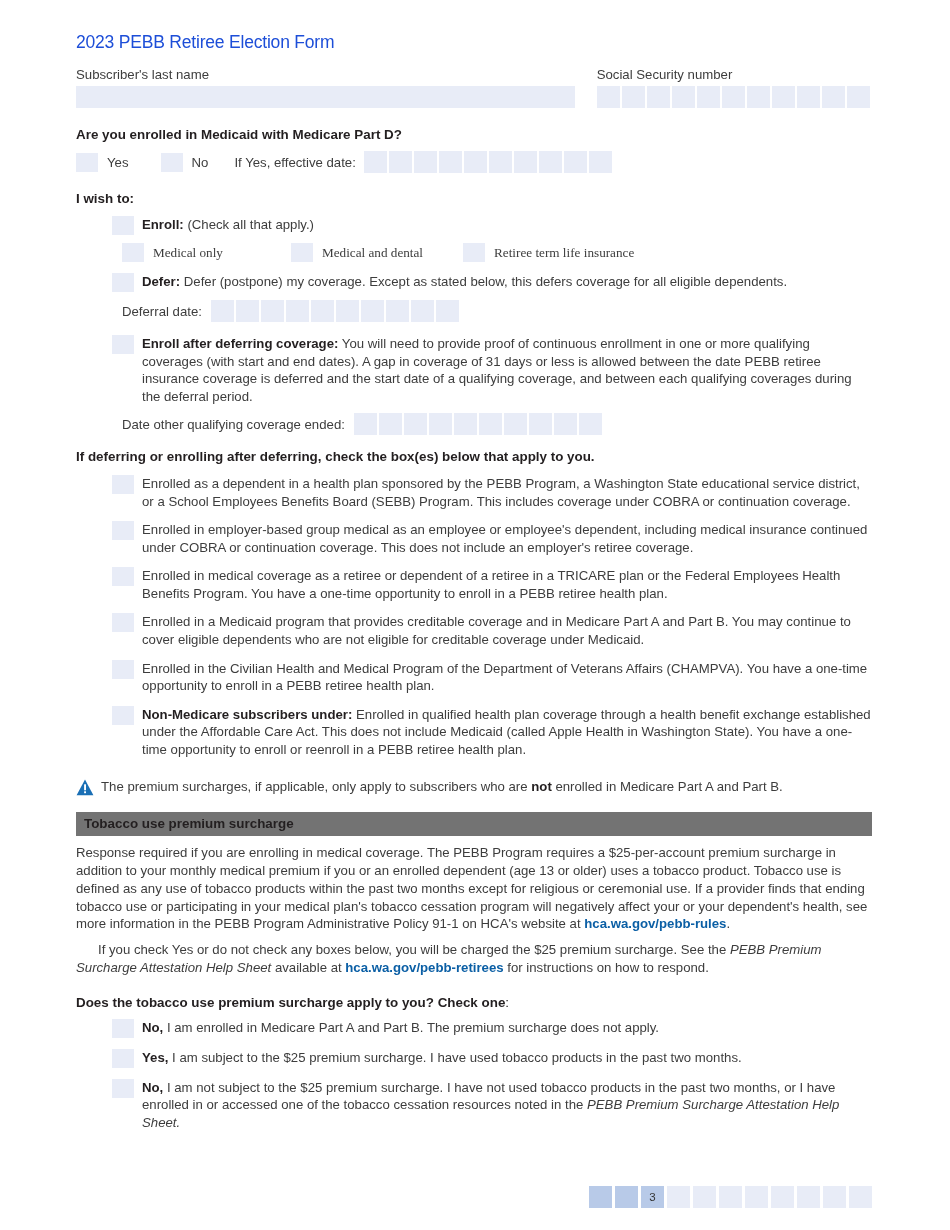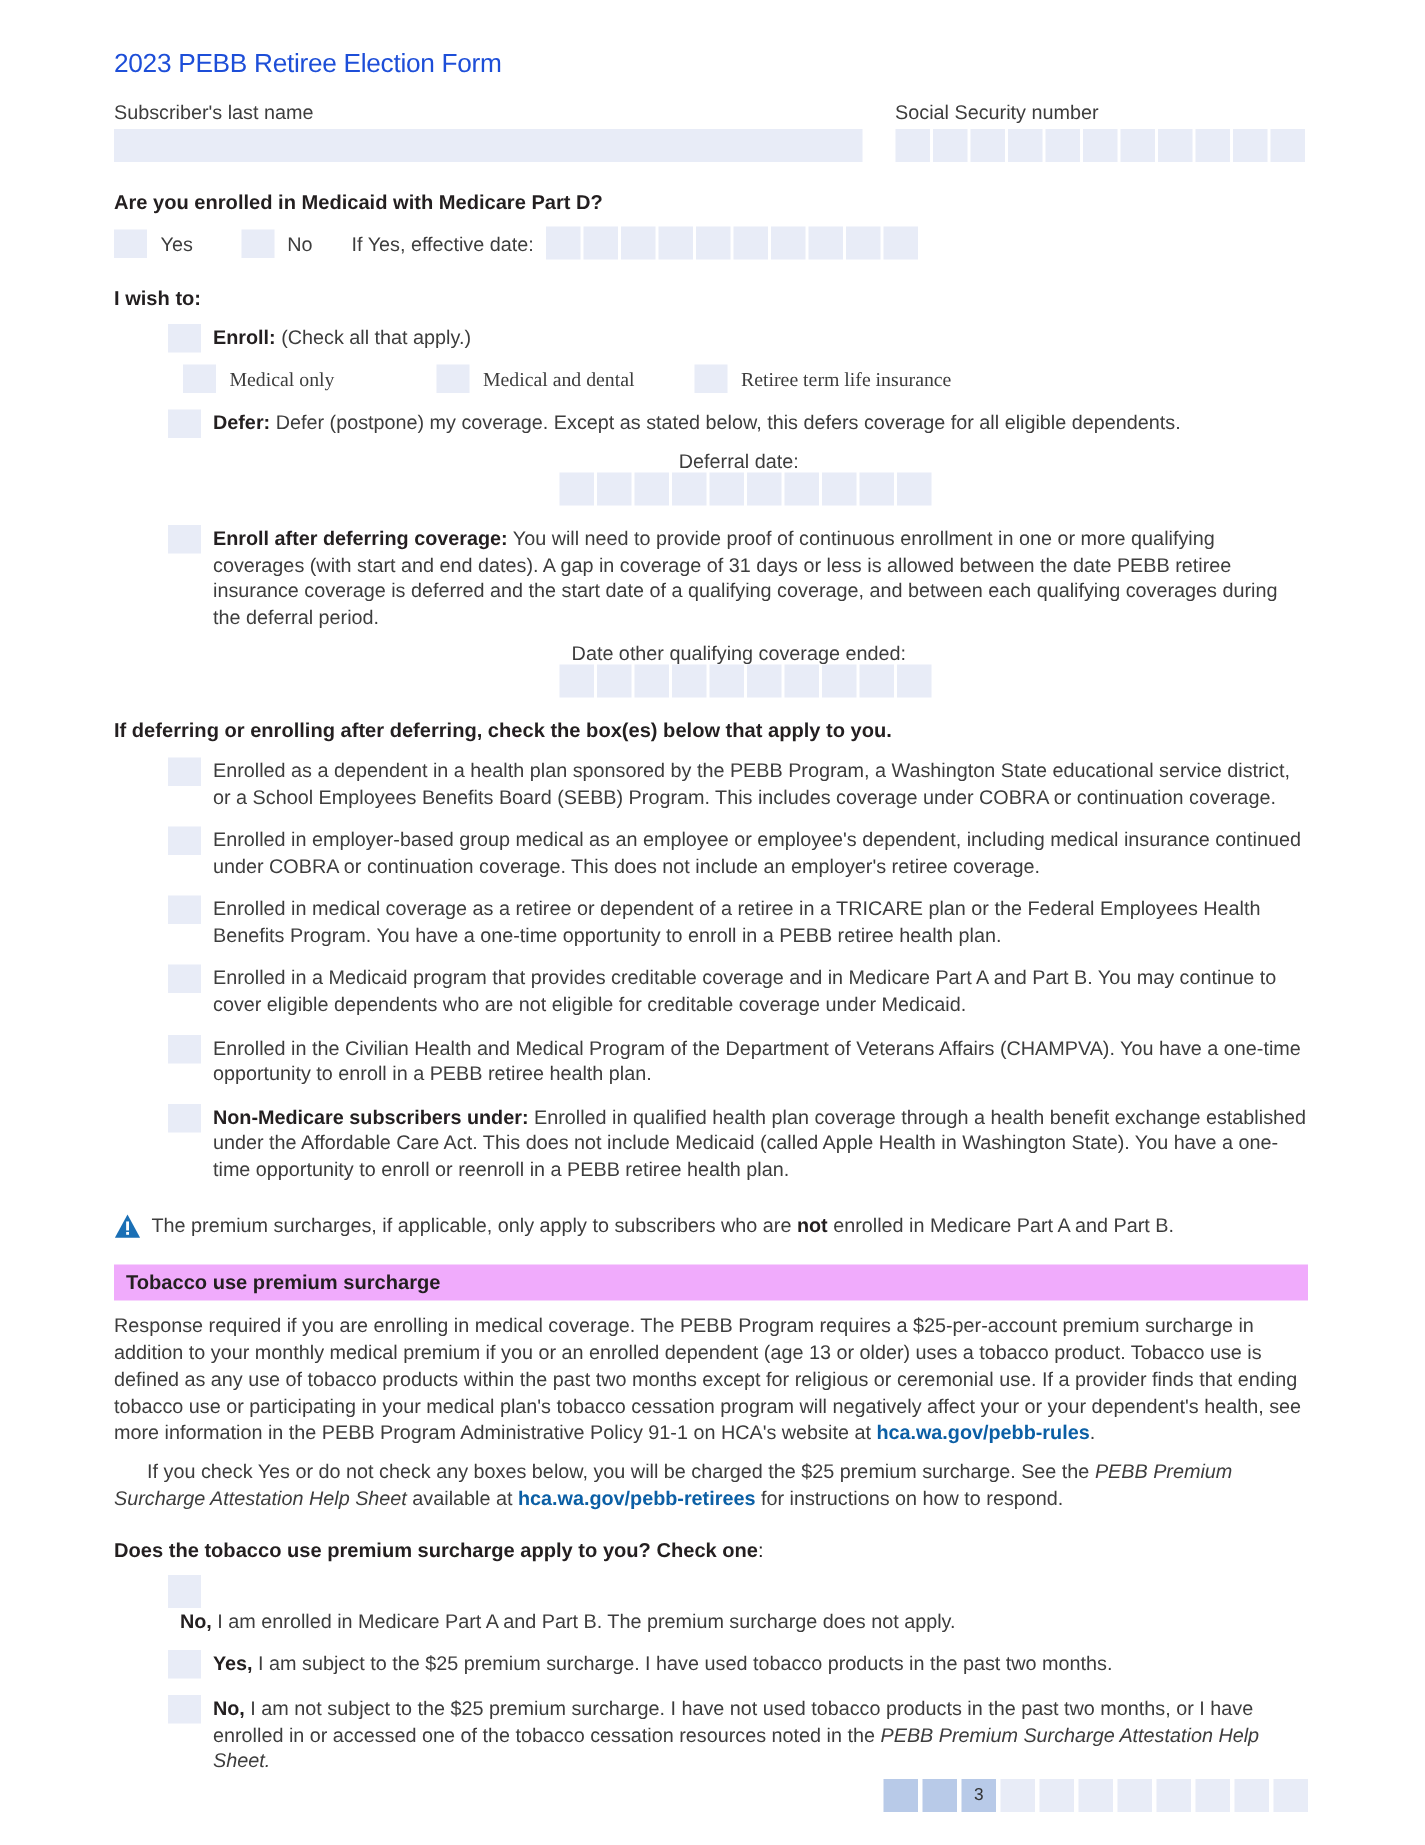--- a/index.html
+++ b/index.html
@@ -111,21 +111,20 @@
   }
   .sub-opts .opt { display: flex; align-items: center; }
   .opt .olbl { font-size: 13.2px; color: #3d3d3d; margin-left: 9px; }
   .sp1 { width: 68px; }
   .sp2 { width: 40px; }
 
   .datefield {
     display: flex;
     align-items: center;
     margin-top: 8px;
-    flex-direction: column;
   }
   .datefield .dlbl {
     font-size: 13.2px;
     color: #3d3d3d;
     margin-right: 9px;
   }
 
   .sec-title {
     font-size: 13.4px;
     font-weight: bold;
@@ -141,21 +140,21 @@
   }
   .warn .wtxt {
     margin-left: 7px;
     font-size: 13.2px;
     color: #3d3d3d;
     line-height: 1.3;
   }
 
   
   .band {
-    background: #f0abfc;
+    background: #737373;
     padding: 4px 8px 5px 8px;
     margin-top: 12px;
     font-size: 13.4px;
     font-weight: bold;
     color: #231f20;
   }
 
   .para {
     font-size: 13.2px;
     line-height: 1.345;
@@ -376,21 +375,21 @@
   </div>
 
   <div class="para indent-first">
     <span>If you check Yes or do not check any boxes below, you will be charged the $25 premium surcharge. See the </span><i class="ital">PEBB Premium Surcharge Attestation Help Sheet</i><span> available at </span><span class="lnk">hca.wa.gov/pebb-retirees</span><span> for instructions on how to respond.</span>
   </div>
 
   <div class="sec-title">
     <span>Does the tobacco use premium surcharge apply to you? Check one</span><span style="font-weight:normal;">:</span>
   </div>
 
-  <div class="cb-line indent-1" style="margin-top:9px;flex-direction:column;">
+  <div class="cb-line indent-1" style="margin-top:9px;">
     <div class="chk"></div>
     <div class="txt">
       <b class="strong">No,</b><span> I am enrolled in Medicare Part A and Part B. The premium surcharge does not apply.</span>
     </div>
   </div>
 
   <div class="cb-line indent-1" style="margin-top:11px;justify-content:center;">
     <div class="chk"></div>
     <div class="txt">
       <b class="strong">Yes,</b><span> I am subject to the $25 premium surcharge. I have used tobacco products in the past two months.</span>

